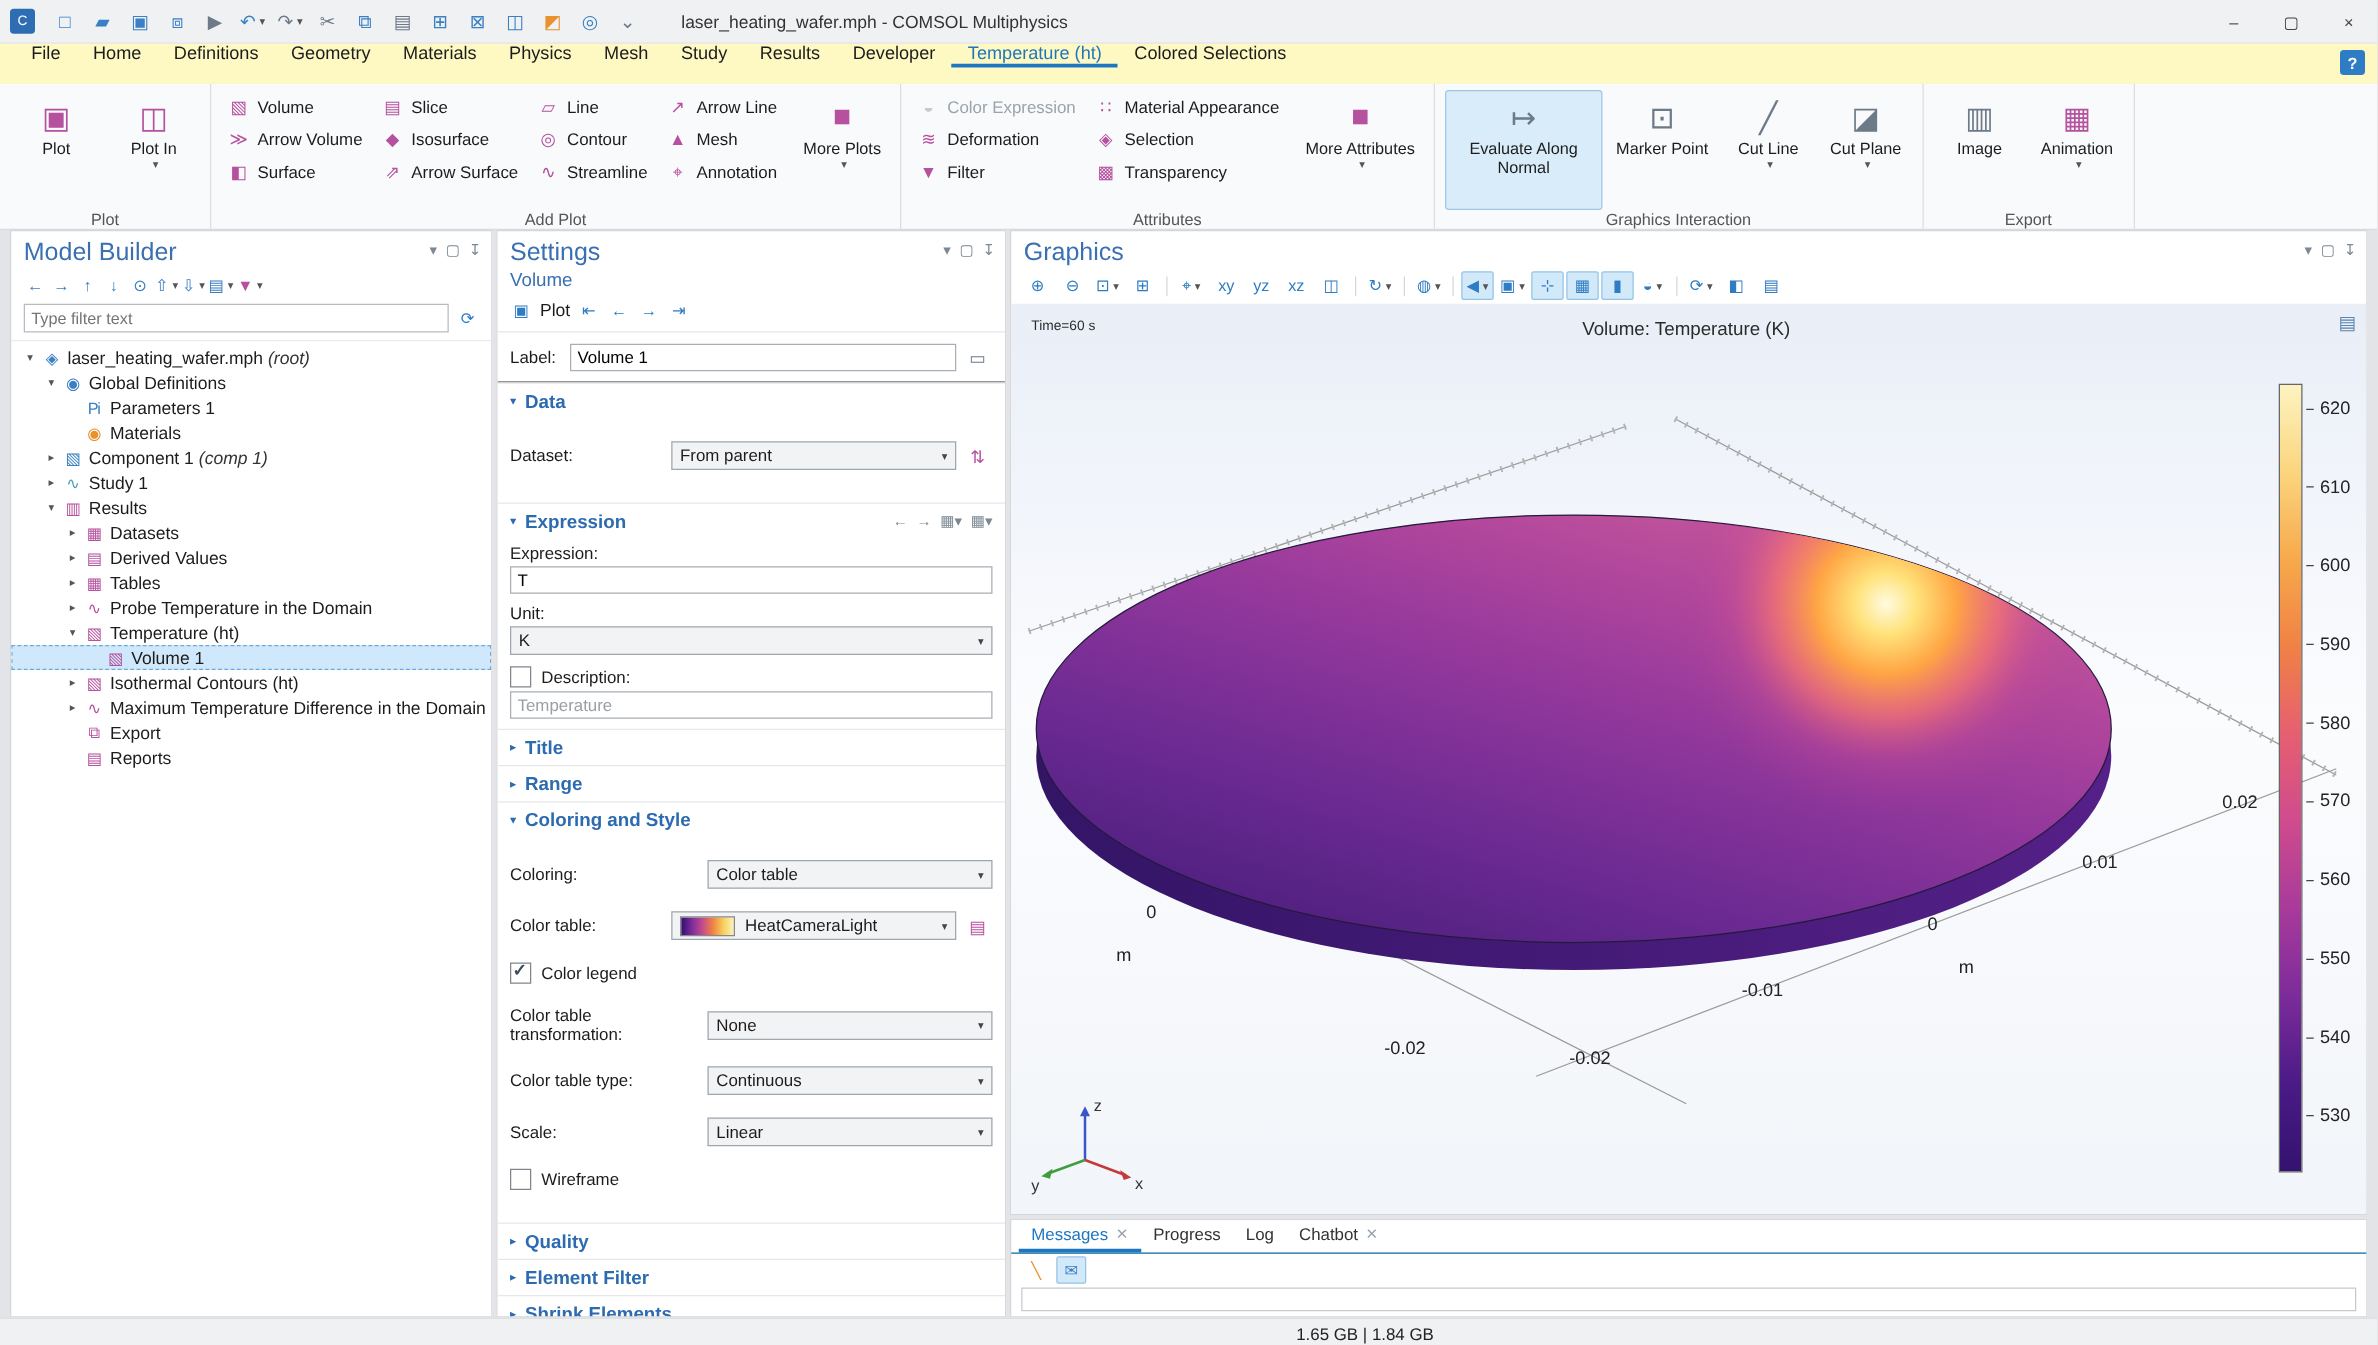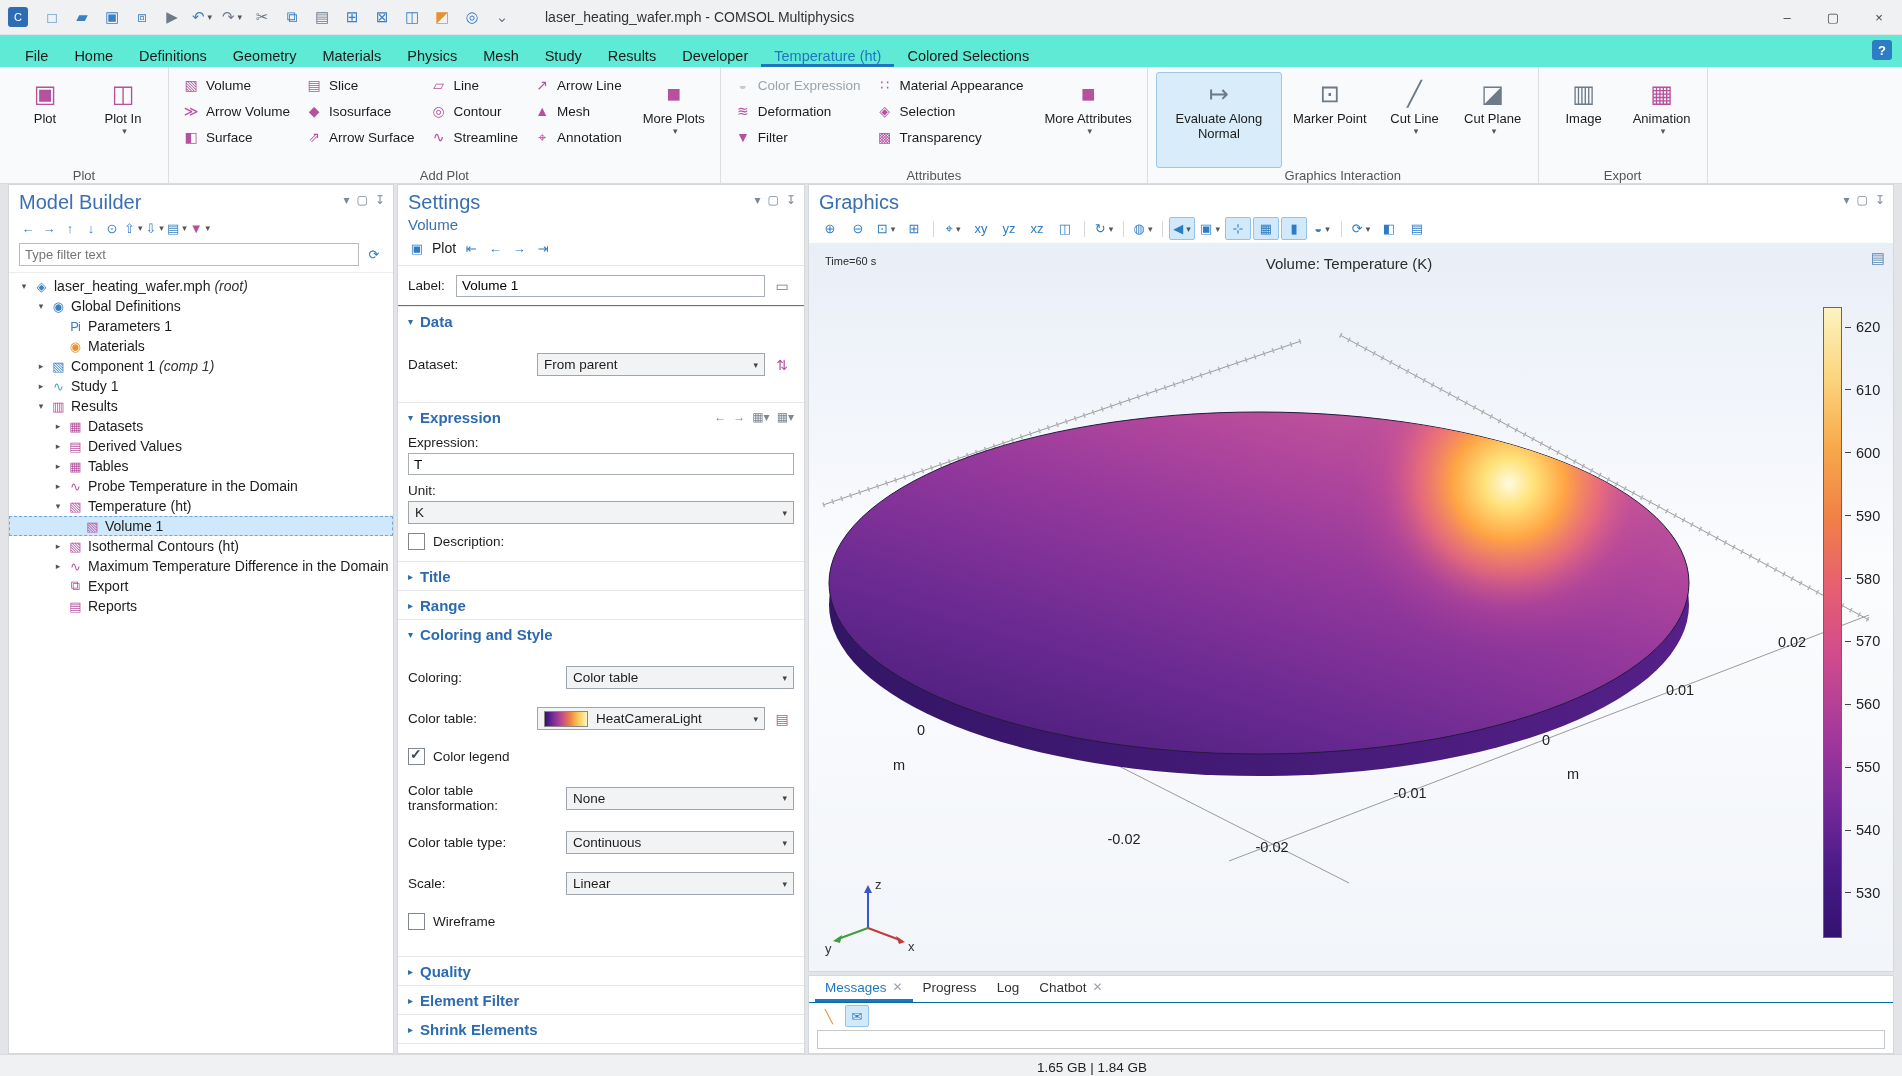--- a/index.html
+++ b/index.html
@@ -9,21 +9,21 @@
   .titlebar{height:34px;background:#f0f1f3;border-bottom:1px solid #e0e2e5;display:flex;align-items:center;position:relative;}
   .app-logo{width:20px;height:20px;margin:0 10px 0 8px;background:#2e6db4;border-radius:3px;
             display:flex;align-items:center;justify-content:center;color:#fff;font-size:11px;}
   .qa-icons{display:flex;align-items:center;gap:2px;}
   .qa-btn{min-width:24px;height:26px;display:flex;align-items:center;justify-content:center;
           font-size:15px;border-radius:3px;padding:0 2px;}
   .win-title{position:absolute;left:545px;font-size:14px;color:#333;}
   .win-controls{position:absolute;right:0;top:0;display:flex;height:34px;}
   .win-btn{width:46px;height:34px;display:flex;align-items:center;justify-content:center;font-size:13px;color:#444;}
   
-  .tabrow{height:32px;background:#5eead4;display:flex;align-items:flex-end;padding-left:12px;position:relative;}
+  .tabrow{height:32px;background:#fef9c3;display:flex;align-items:flex-start;padding-left:12px;position:relative;}
   .rtab{display:flex;align-items:center;padding:0 13px;font-size:14.5px;color:#1c1c1c;border-bottom:3px solid transparent;}
   .rtab[data-active="true"]{color:#1f76c0;border-bottom-color:#1f76c0;}
   .help-btn{position:absolute;right:10px;top:6px;width:20px;height:20px;background:#2e7cc3;color:#fff;
             border-radius:3px;display:flex;align-items:center;justify-content:center;font-size:13px;font-weight:bold;}
   
   .ribbon{height:116px;background:#f9fafb;border-bottom:1px solid #d9dbde;display:flex;}
   .rgroup{display:flex;flex-direction:column;border-right:1px solid #dcdee0;}
   .rgroup-body{flex:1;display:flex;align-items:flex-start;padding:5px 8px 0 8px;gap:4px;}
   .rgroup-label{height:20px;text-align:center;color:#555;font-size:13px;}
   .rbig{min-width:60px;max-width:112px;height:86px;display:flex;flex-direction:column;align-items:center;
@@ -729,20 +729,21 @@
         <div class="fselect full">
           <span class="val">
               <span>K</span>
             </span>
           <span class="chev">▾</span>
         </div>
         <div class="frow" style="margin:9px 0 3px 0;">
           <span class="cb" data-checked="false"></span>
           <span style="font-size:13.5px;">Description:</span>
         </div>
+        <input class="ftext full ghost" value="Temperature" style="">
       </div>
 
       <div>
 
           <div class="sec" title="Title">
             <span class="schev">▸</span>
             <span>Title</span>
           </div>
 
           <div class="sec" title="Range">

